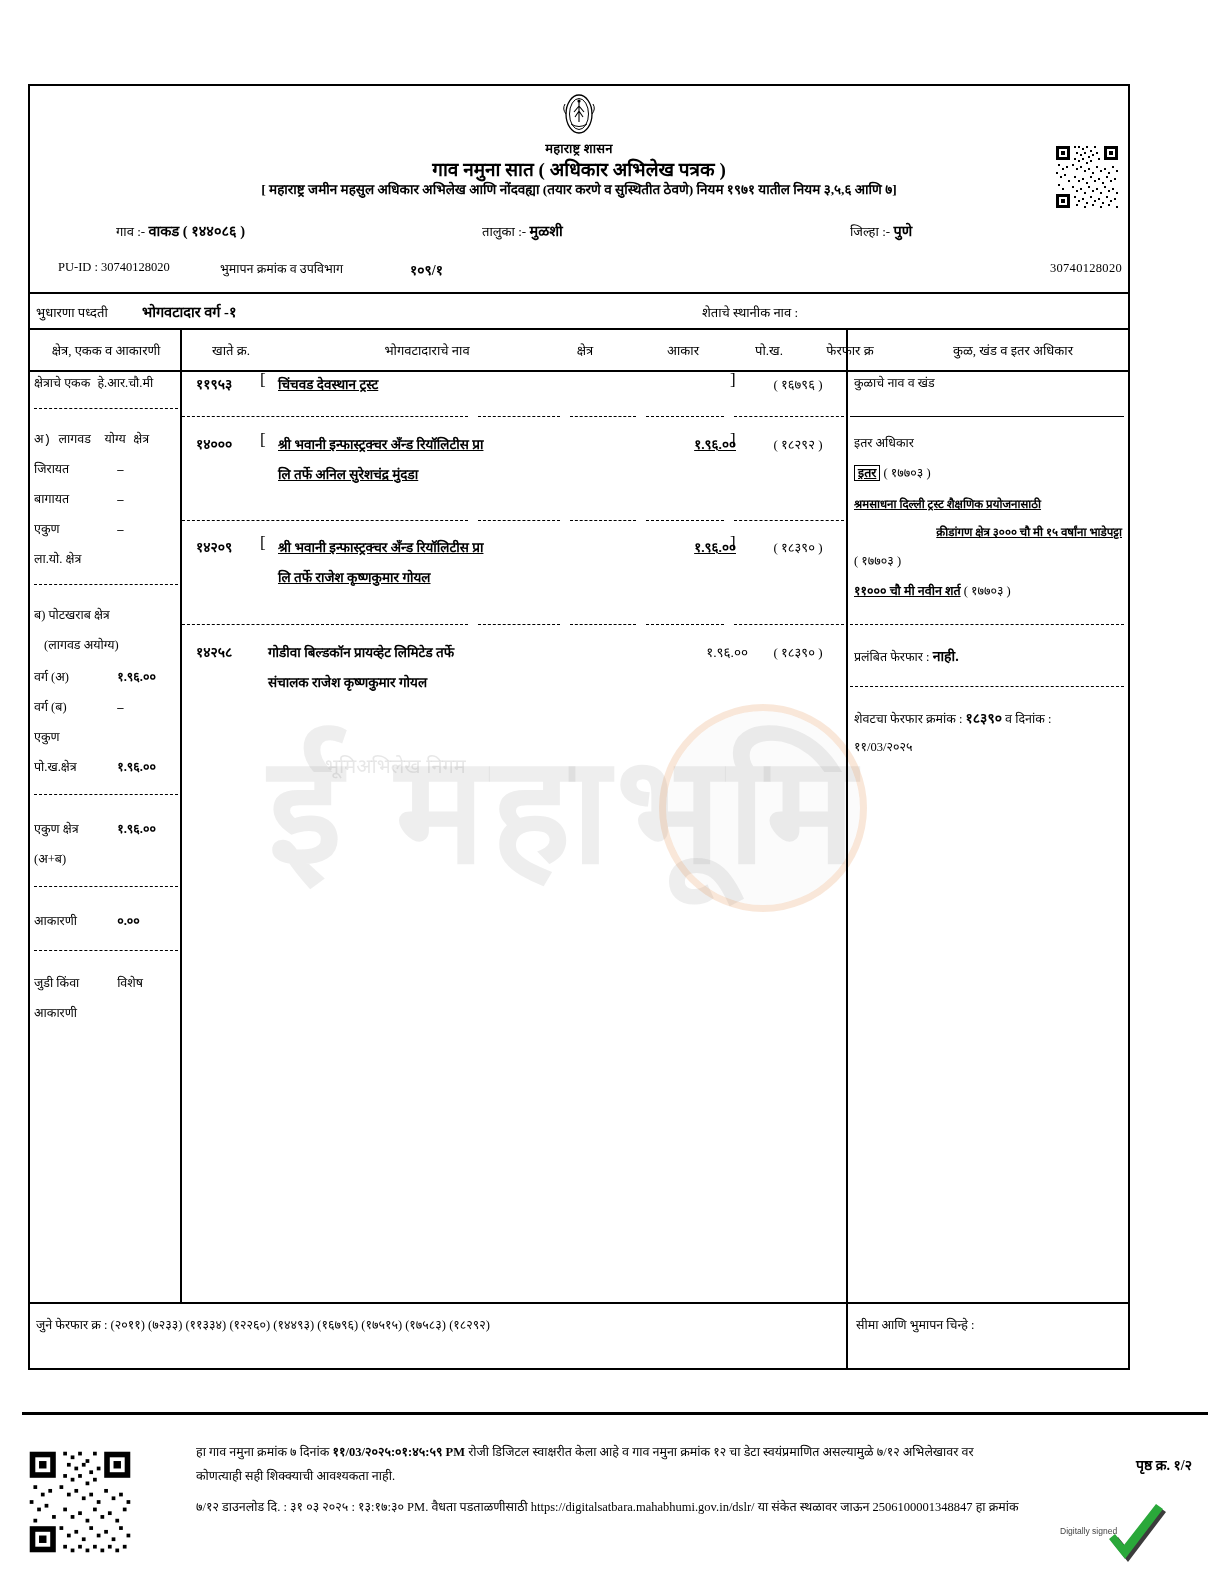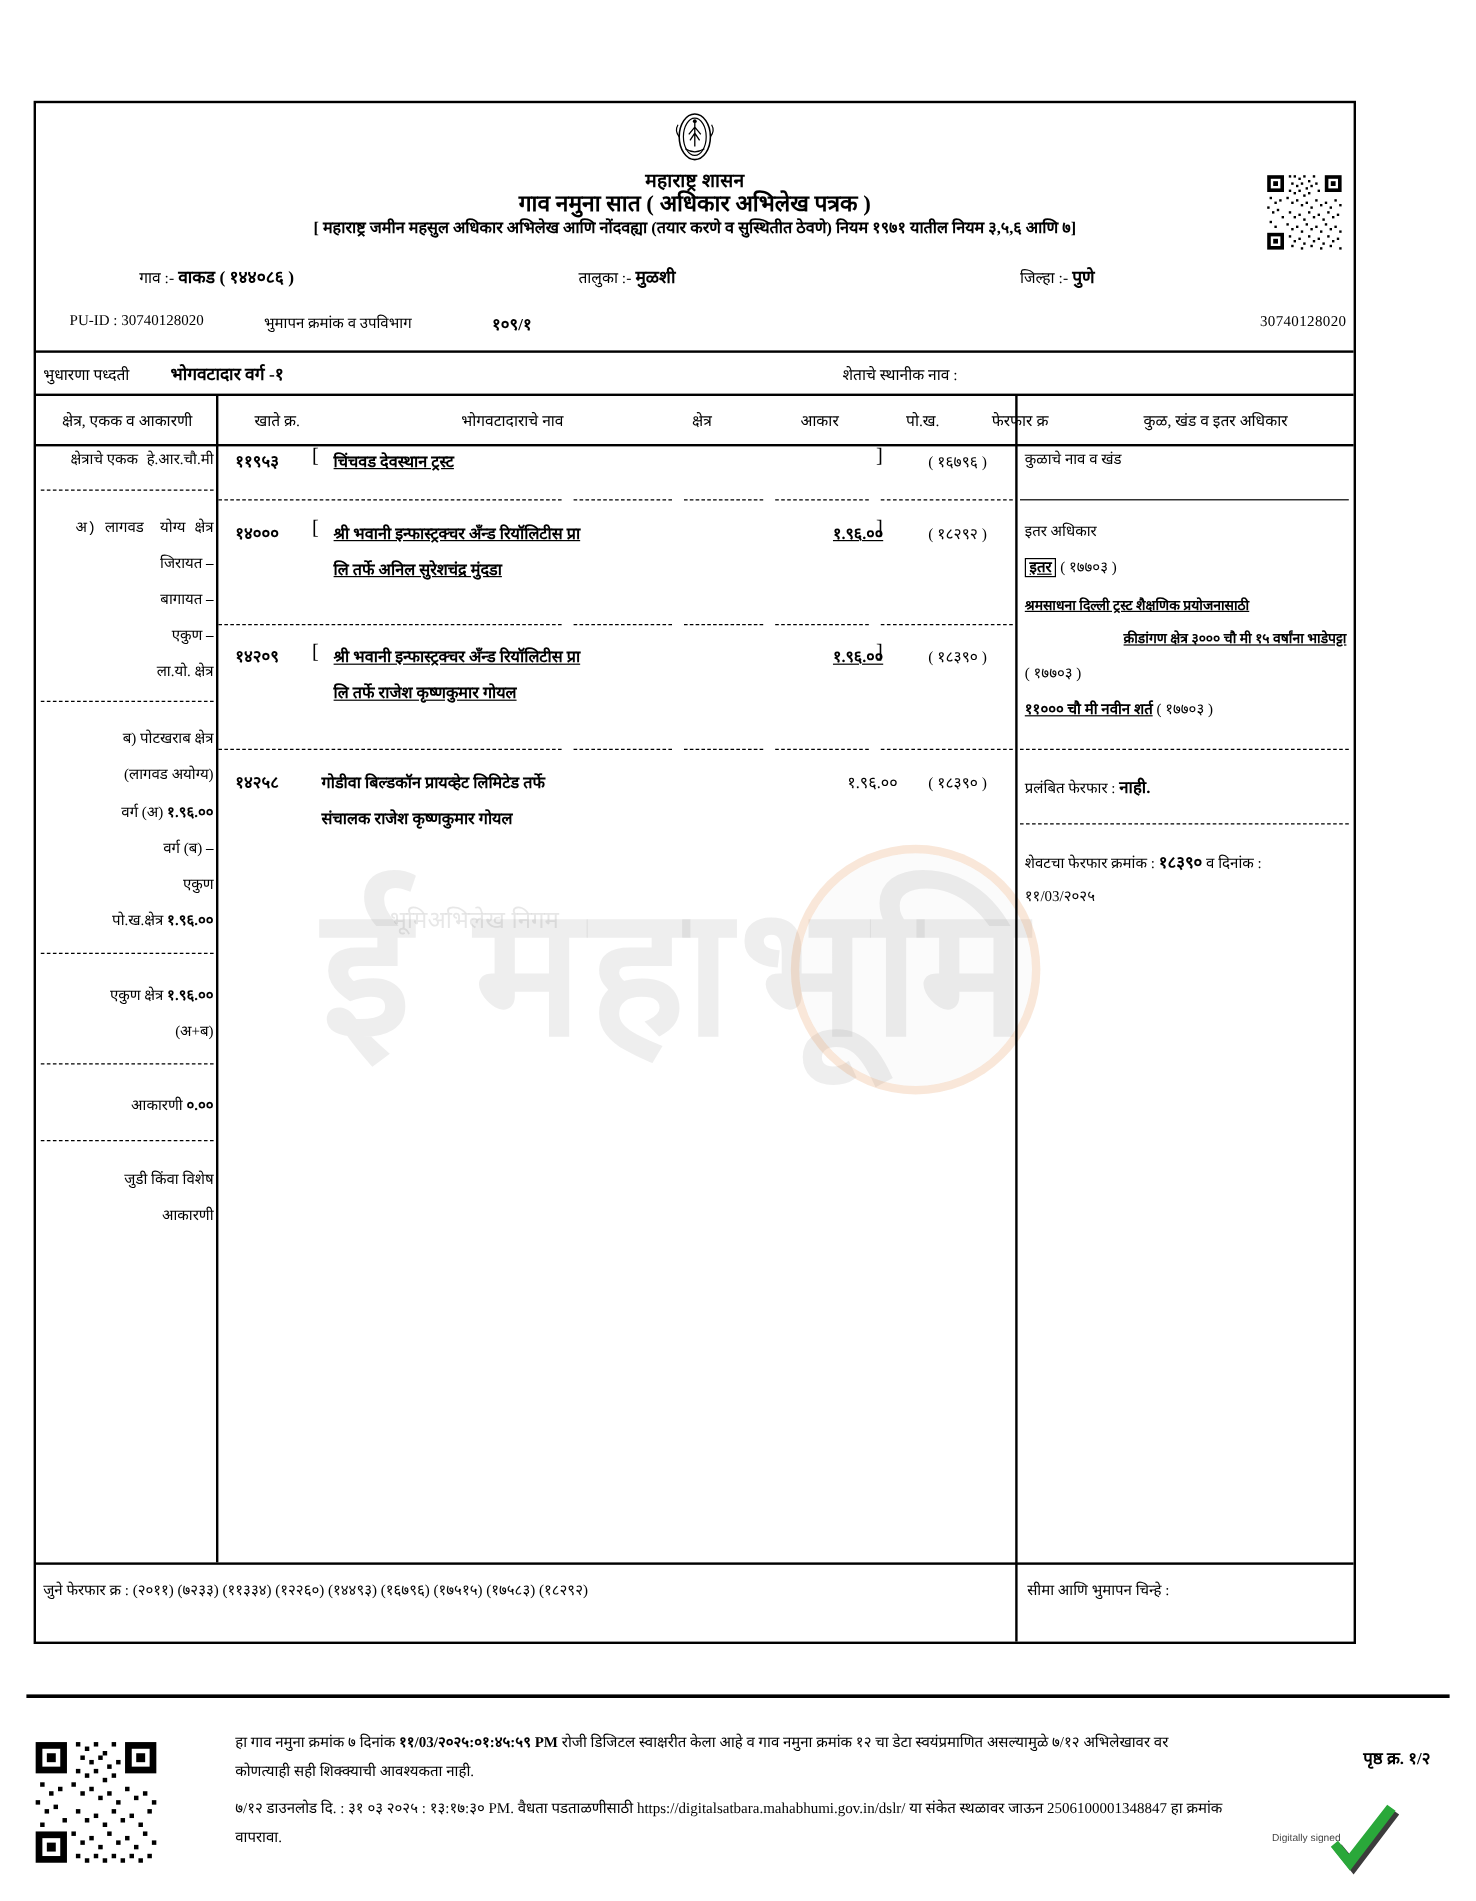--- a/index.html
+++ b/index.html
@@ -30,21 +30,21 @@
   
   .emblem-wrap {
     position: absolute; left: 0; right: 0; top: 6px;
     text-align: center;
   }
   .emblem {
     width: 40px; height: 46px; margin: 0 auto;
     display: block;
   }
   .gov-name {
-    font-size: 16px; font-weight: bold; text-align: center;
+    font-size: 13px; font-weight: bold; text-align: center;
     margin-top: 1px; letter-spacing: .2px;
   }
   .doc-title {
     text-align: center; font-size: 19px; font-weight: bold;
     margin-top: 8px;
   }
   .doc-subtitle {
     text-align: center; font-size: 13.5px; font-weight: bold;
     margin-top: 4px;
   }
@@ -91,21 +91,21 @@
 
   
   .vrule { position: absolute; width: 2px; background: #000; }
 
   
   .left-col {
     position: absolute; left: 0; top: 286px;
     width: 152px; bottom: 68px;
     font-size: 12.5px;
   }
-  .lc-line { position: absolute; left: 4px; right: 4px; white-space: nowrap; text-align: right; }
+  .lc-line { position: absolute; left: 4px; right: 4px; white-space: nowrap; }
   .lc-k { display: inline-block; }
   .lc-v { font-weight: bold; }
   .dash-sep {
     position: absolute; left: 4px; width: 144px;
     border-top: 1.4px dashed #000; height: 0;
   }
 
   
   .mid-col {
     position: absolute; left: 152px; top: 286px;
@@ -629,21 +629,20 @@
         <rect x="26" y="26" width="1" height="1"></rect>
     </g>
   </svg>
 
   <div class="foot-text">
     <div>
       <span>हा गाव नमुना क्रमांक ७ दिनांक </span><span class="b">११/03/२०२५:०१:४५:५९ PM</span><span> रोजी डिजिटल स्वाक्षरीत केला आहे व गाव नमुना क्रमांक १२ चा डेटा स्वयंप्रमाणित असल्यामुळे ७/१२ अभिलेखावर वर</span>
     </div>
     <div>कोणत्याही सही शिक्क्याची आवश्यकता नाही.</div>
     <div style="margin-top:6px;">७/१२ डाउनलोड दि. : ३१ ०३ २०२५ : १३:१७:३० PM. वैधता पडताळणीसाठी https://digitalsatbara.mahabhumi.gov.in/dslr/ या संकेत स्थळावर जाऊन 2506100001348847 हा क्रमांक</div>
-    <div>वापरावा.</div>
   </div>
 
   <div class="page-no">पृष्ठ क्र. १/२</div>
 
   <div class="sig-wrap">
     <div class="sig-label">Digitally signed</div>
     <svg class="tick" width="74" height="74" viewBox="0 0 74 74">
       <path d="M10 40 L26 60 L64 10 L57 5 L25 46 L16 35 Z" fill="#1a1a1a" opacity="0.85"></path>
       <path d="M7 37 L23 57 L61 7 L54 2 L22 43 L13 32 Z" fill="#2aa83a"></path>
     </svg>

